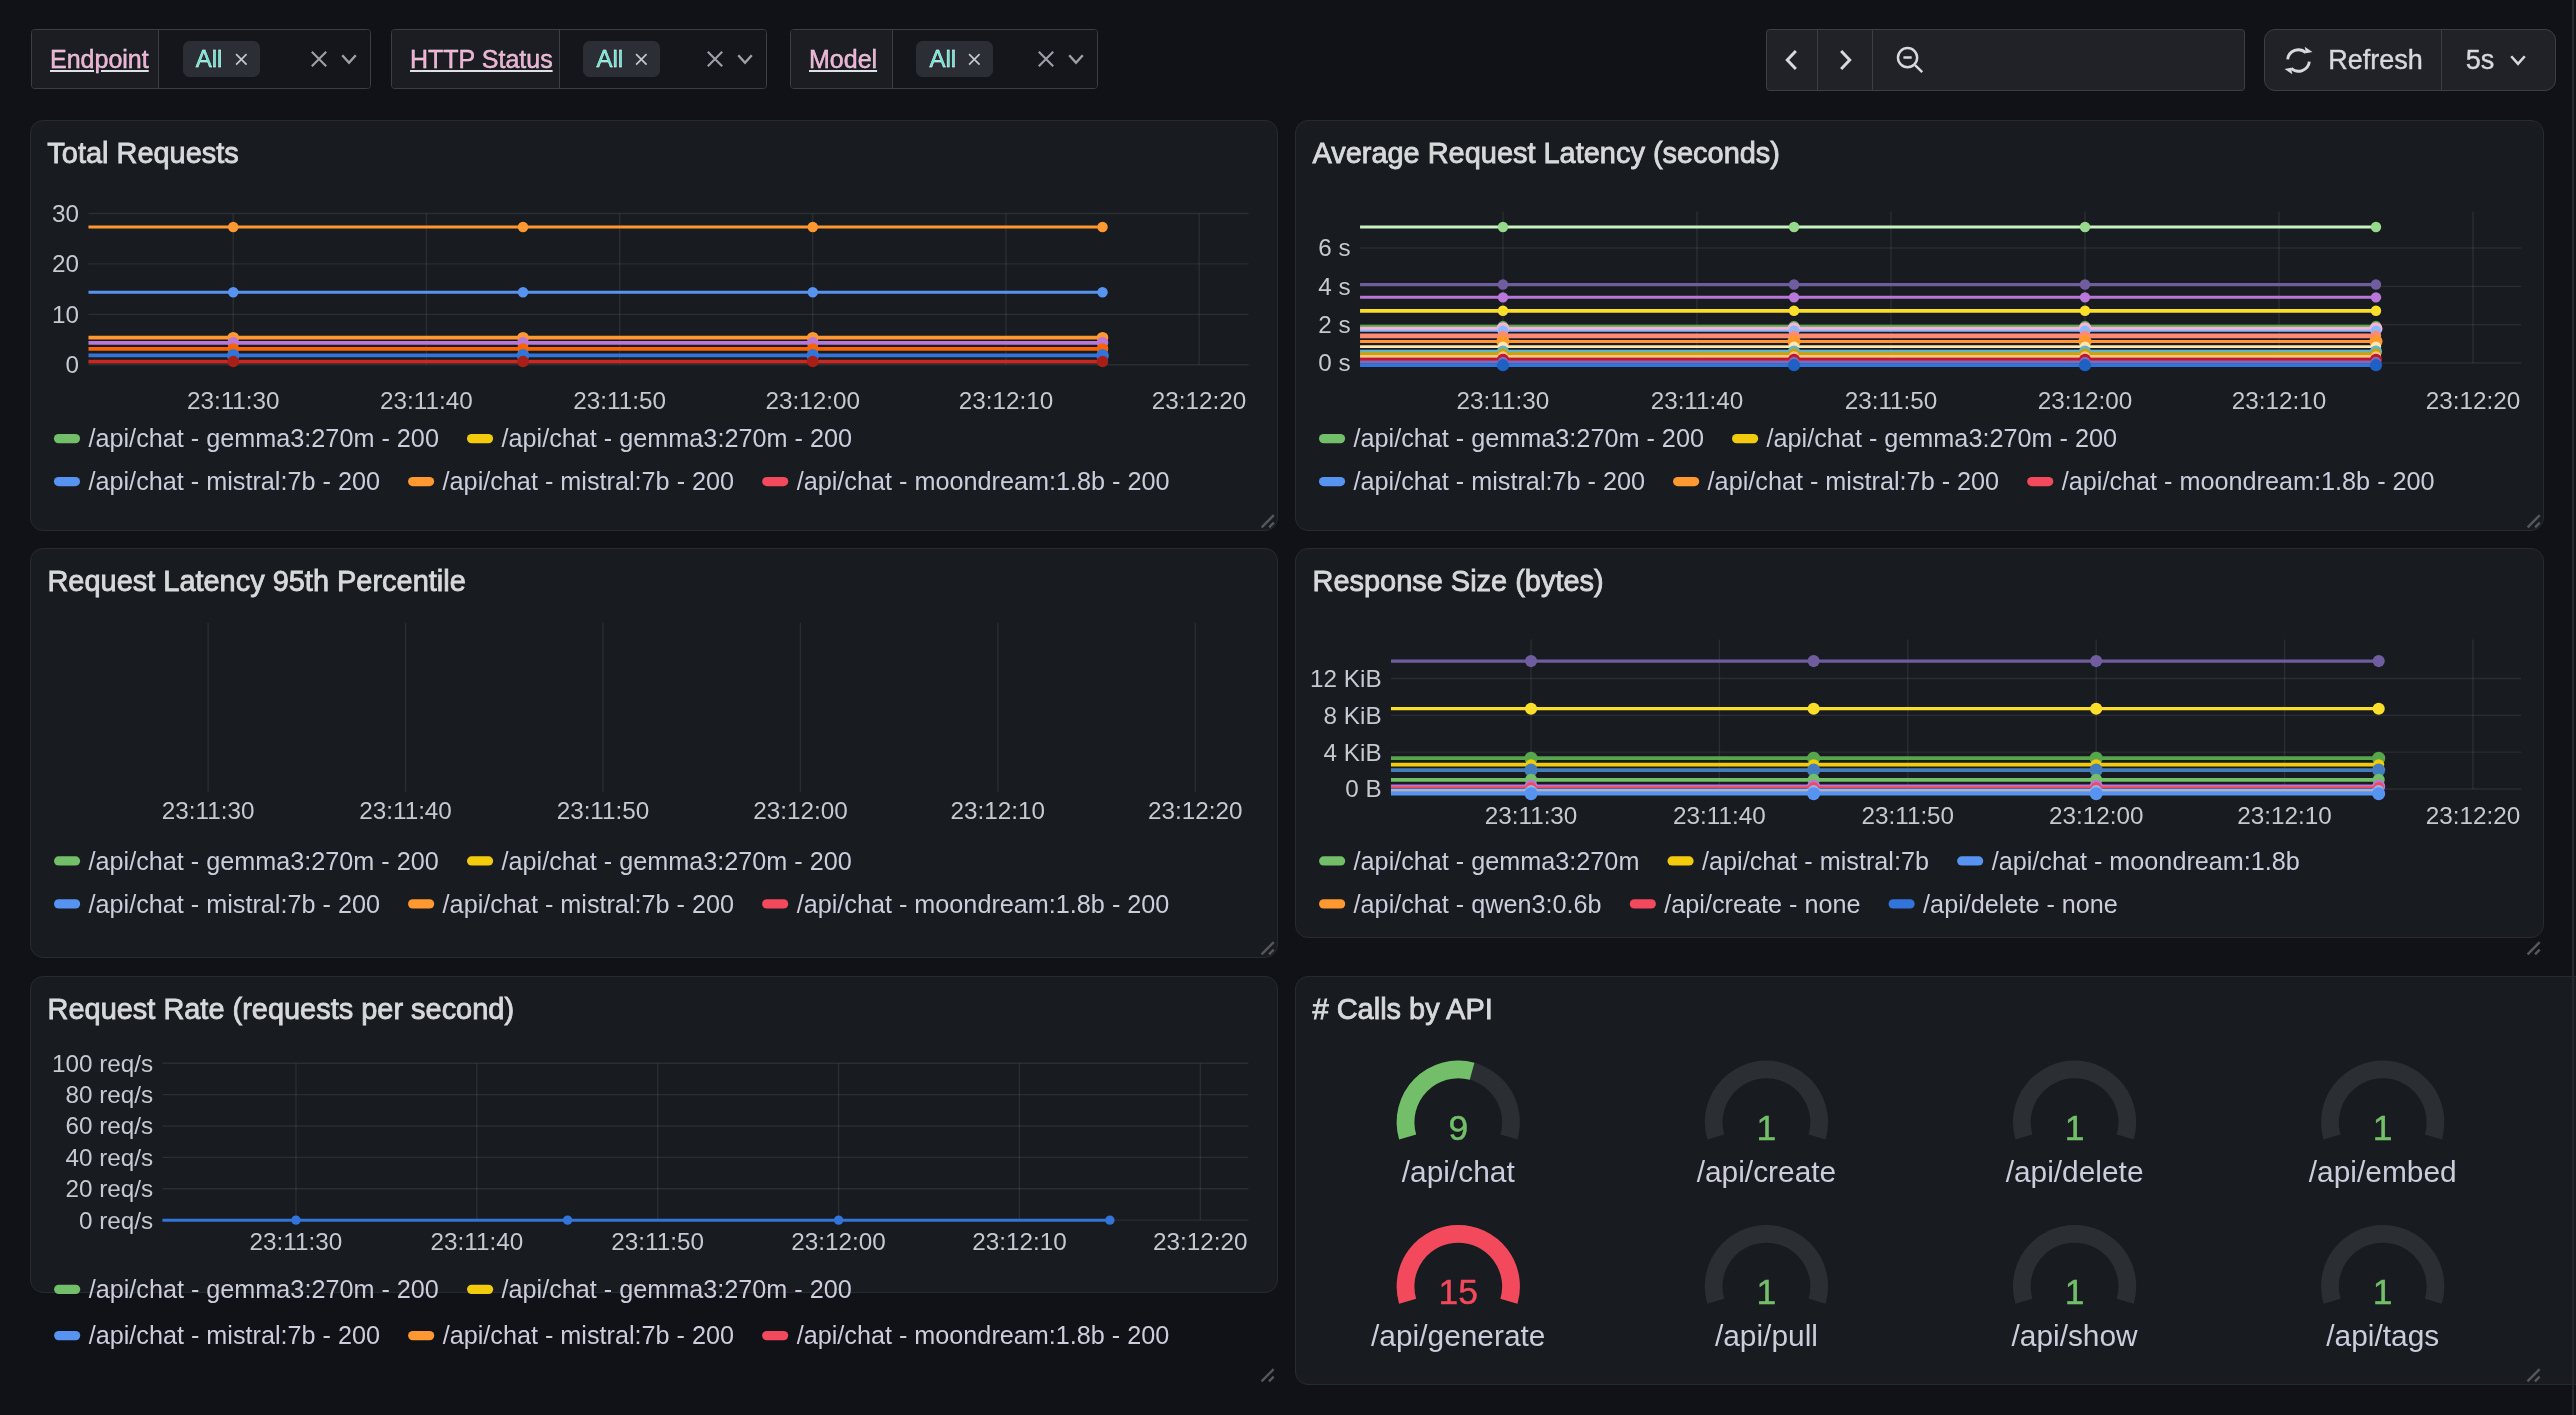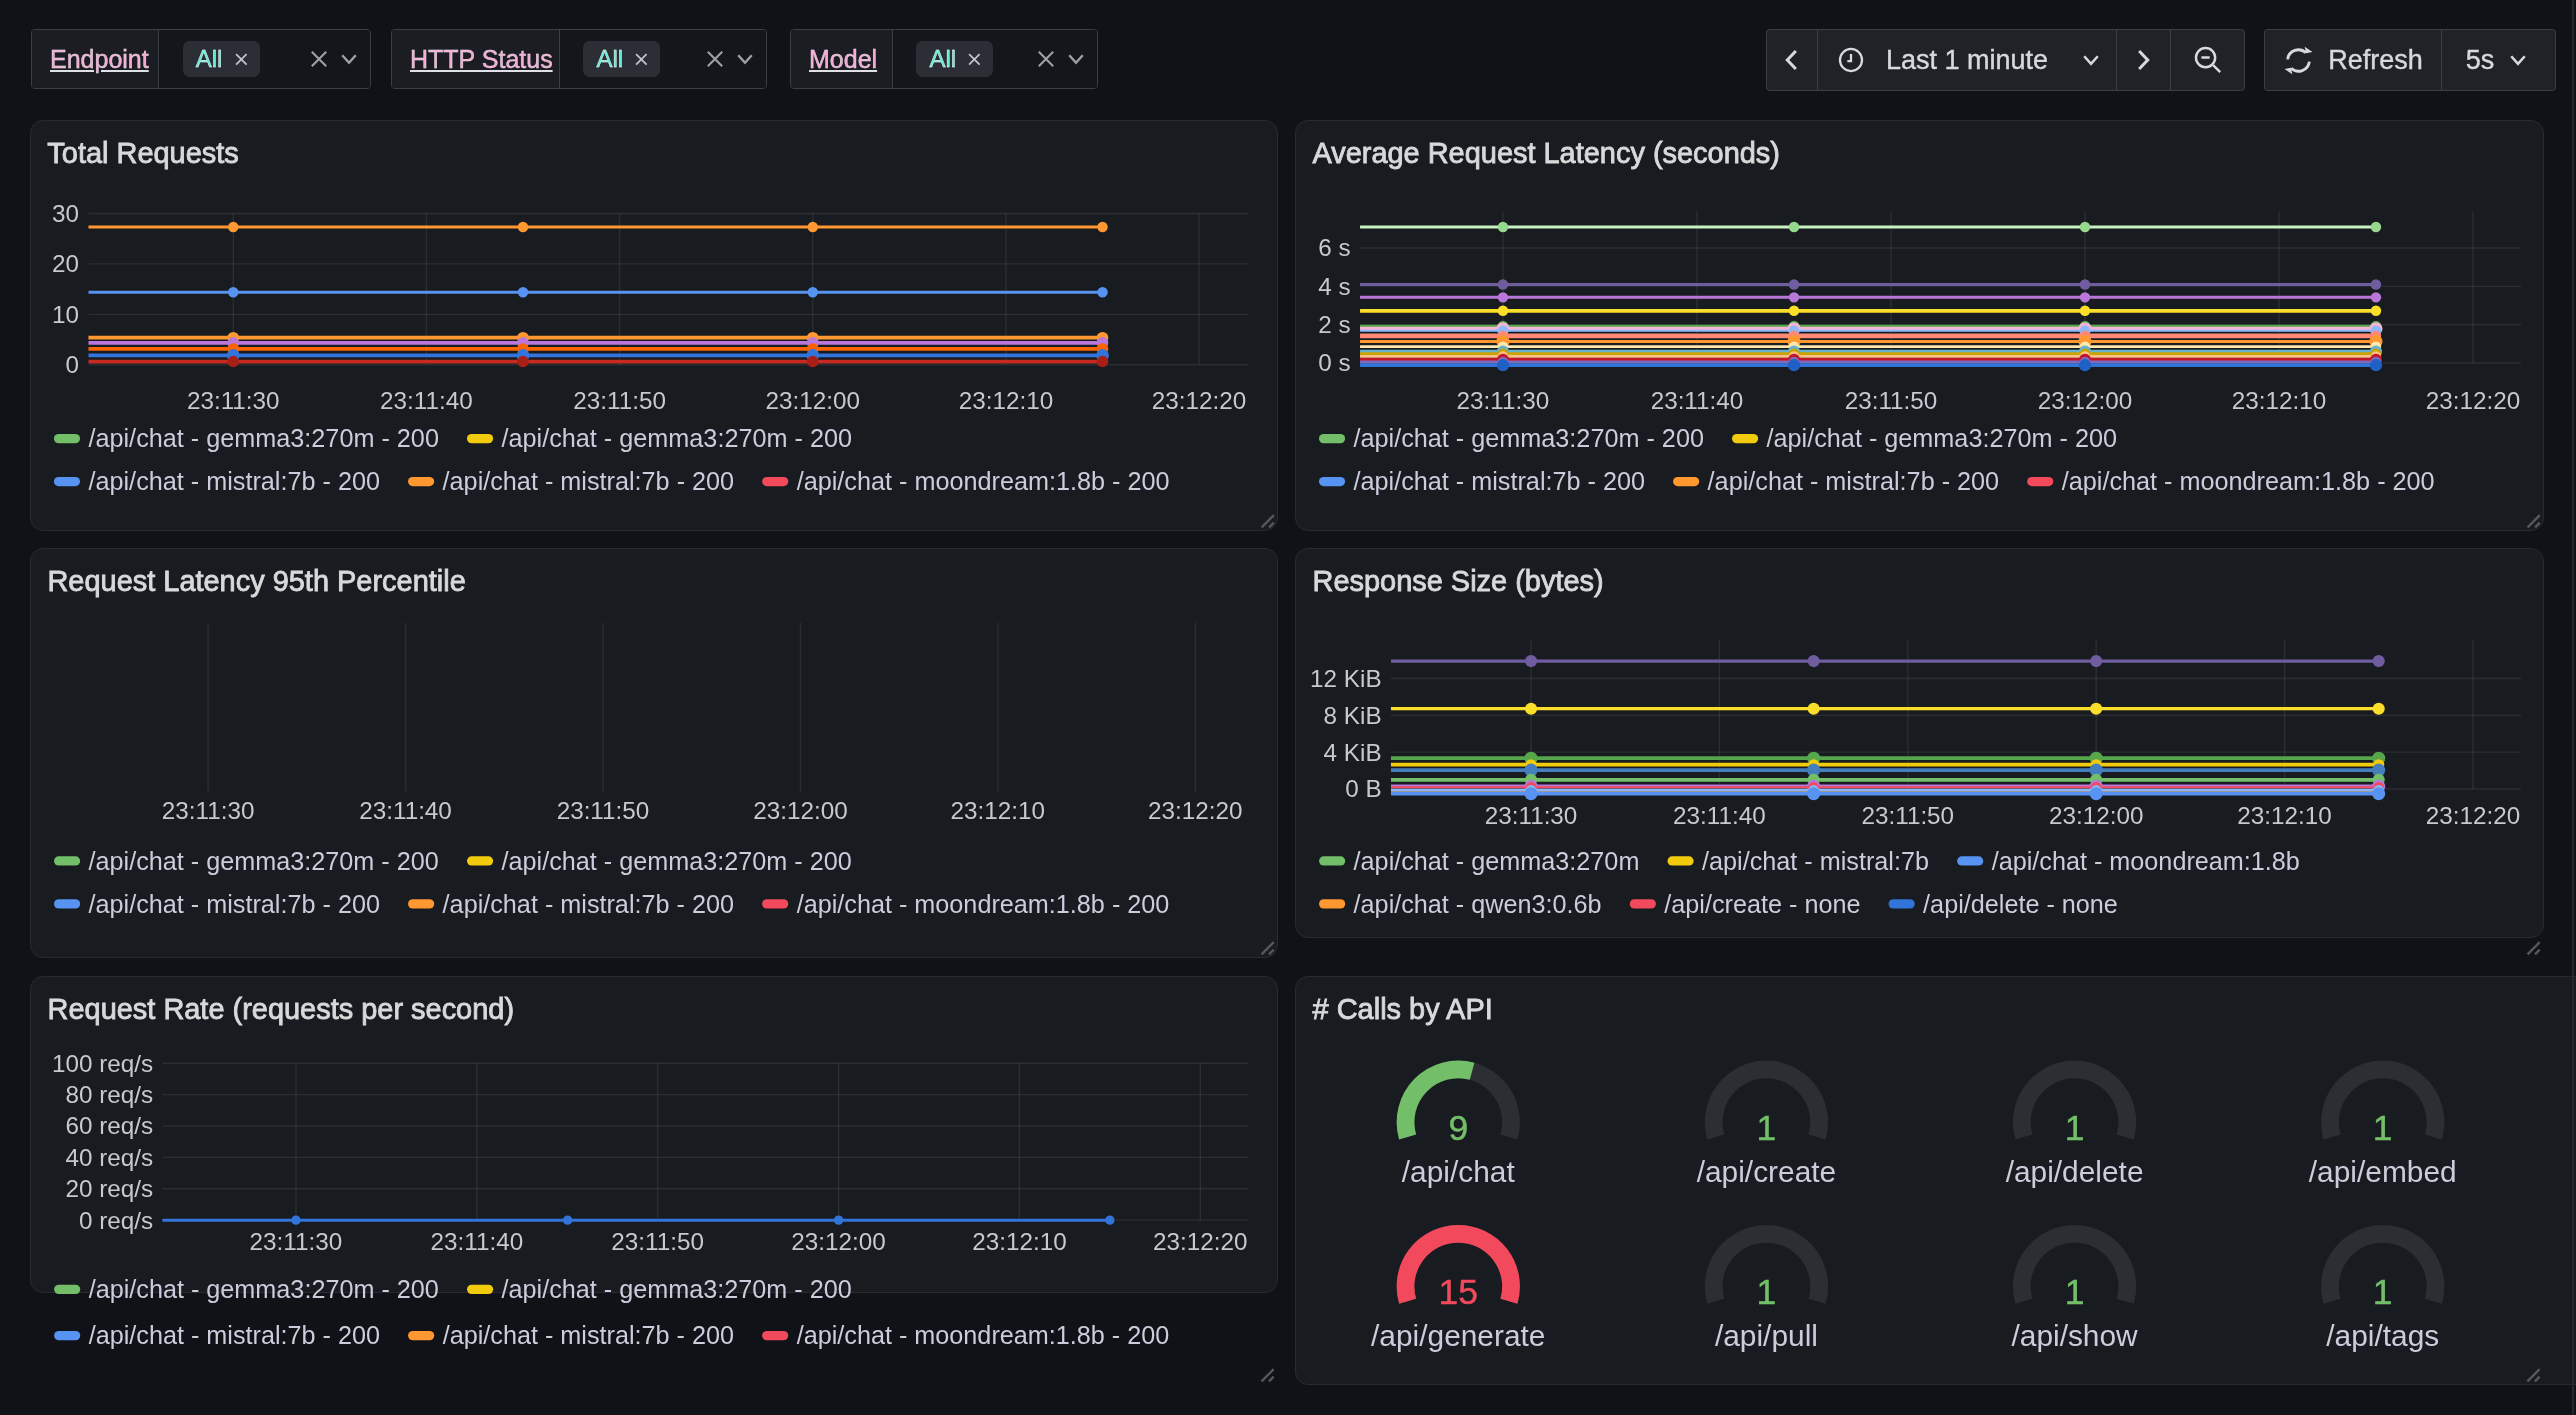--- a/index.html
+++ b/index.html
@@ -65,45 +65,33 @@
         </svg>
       </span>
     </div>
   </div>
 <div class="bgroup" style="left:1766px;width:479px;">
     <div class="btn" style="width:51px;">
       <svg width="28" height="28" viewBox="0 0 16 16">
         <path d="M10.2 2.8 L5.3 8 L10.2 13.2" fill="none" stroke="#d8d9de" stroke-width="1.7"></path>
       </svg>
     </div>
-    <div class="btn tbtn" style="width:300px;">
-      <svg width="28" height="28" viewBox="0 0 16 16">
-        <circle cx="8" cy="8" r="6.3" fill="none" stroke="#d8d9de" stroke-width="1.3"></circle>
-        <path d="M8 4.6 L8 8.6 L5.9 8.6" fill="none" stroke="#d8d9de" stroke-width="1.3"></path>
-      </svg>
-      <span style="margin-left:20.6px;">Last 1 minute</span>
-      <span style="margin-left:auto;display:inline-flex;">
-        <svg width="24" height="24" viewBox="0 0 16 16">
-          <path d="M3.5 5.5 L8 10.5 L12.5 5.5" fill="none" stroke="#d8d9de" stroke-width="1.7"></path>
-        </svg>
-      </span>
-    </div>
     <div class="btn" style="width:55px;">
       <svg width="28" height="28" viewBox="0 0 16 16">
         <path d="M5.8 2.8 L10.7 8 L5.8 13.2" fill="none" stroke="#d8d9de" stroke-width="1.7"></path>
       </svg>
     </div>
     <div class="btn" style="width:73px;border-right:none;">
       <svg width="32" height="32" viewBox="0 0 17 17">
         <circle cx="7.2" cy="7.2" r="5.1" fill="none" stroke="#d8d9de" stroke-width="1.3"></circle>
         <path d="M5 7.2 L9.4 7.2 M11.2 11.2 L15 15" stroke="#d8d9de" stroke-width="1.3" fill="none"></path>
       </svg>
     </div>
   </div>
-<div class="bgroup" style="left:2264px;width:292px;">
+<div class="bgroup" style="left:2264px;width:292px;border-radius:11px;">
     <div class="btn" style="width:177px;">
       <svg width="31" height="31" viewBox="0 0 16 16">
         <path d="M13.6 8.6 A 5.6 5.6 0 0 1 4.2 12 M2.4 7.4 A 5.6 5.6 0 0 1 11.8 4" fill="none" stroke="#d8d9de" stroke-width="1.5"></path>
         <path d="M11.2 0.9 L11.9 4.3 L15.2 3.6 Z" fill="#d8d9de"></path>
         <path d="M4.8 15.1 L4.1 11.7 L0.8 12.4 Z" fill="#d8d9de"></path>
       </svg>
       <span style="margin-left:14px;">Refresh</span>
     </div>
     <div class="btn" style="width:112px;border-right:none;">
       <span style="margin-right:12px;">5s</span>

